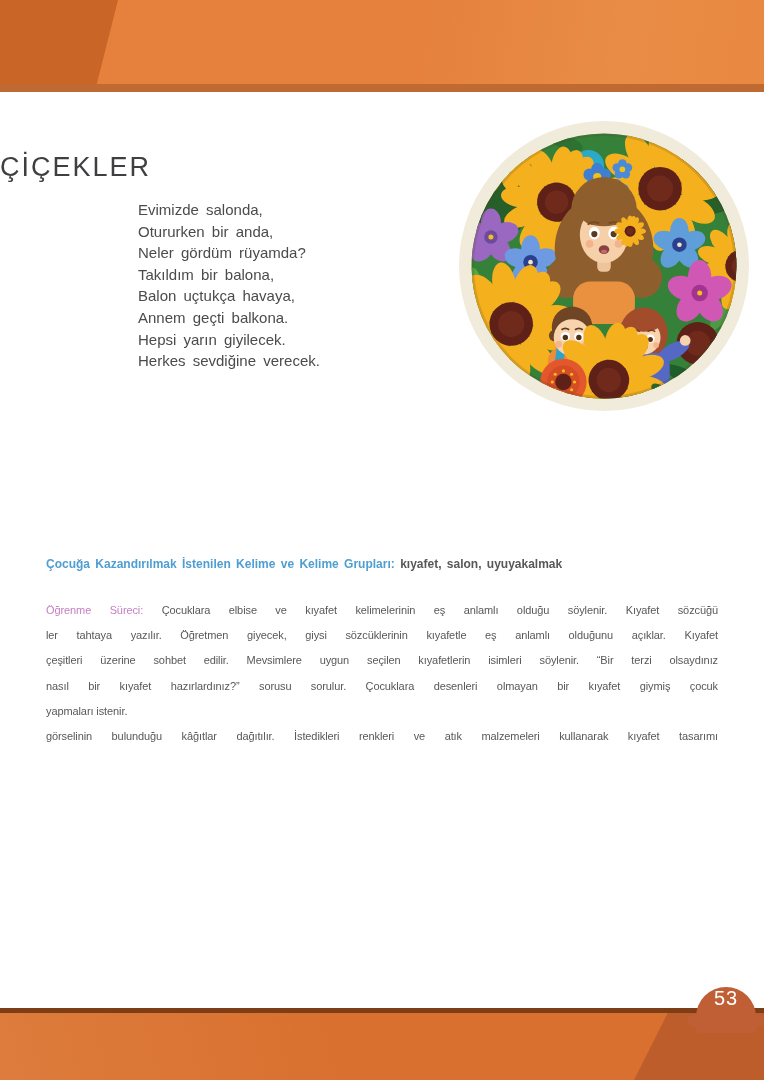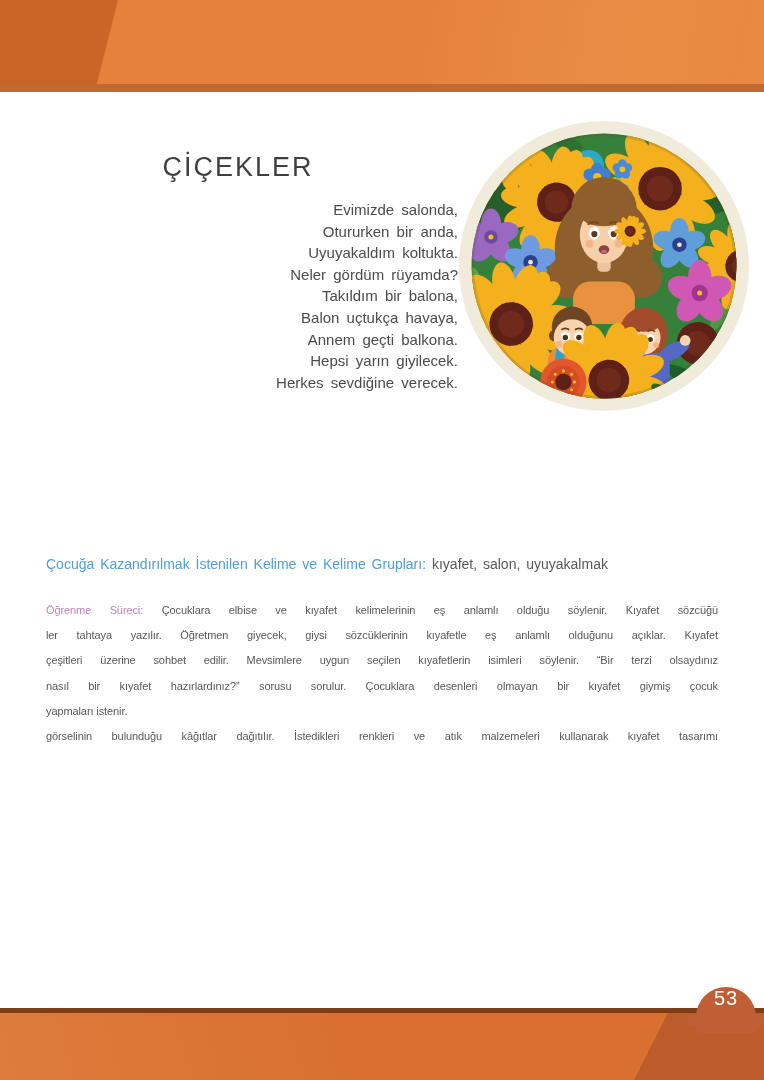--- a/index.html
+++ b/index.html
@@ -10,28 +10,28 @@
     -webkit-font-smoothing:antialiased;
   }
   
   .header-band{position:absolute;top:0;left:0;right:0;height:84px;background:var(--header-orange,#e5813d);}
   .header-band .sheen{position:absolute;inset:0;background:linear-gradient(100deg,rgba(255,255,255,0) 55%,rgba(255,210,120,.14) 80%,rgba(255,170,80,.18) 100%);}
   .header-dark{position:absolute;top:0;left:0;width:118px;height:84px;background:var(--header-dark,#c96527);clip-path:polygon(0 0,100% 0,82% 100%,0 100%);}
   .header-strip{position:absolute;top:84px;left:0;right:0;height:8px;background:var(--header-strip,#bf6a33);}
   
   .page-title{
     position:absolute;top:152px;left:0;width:476px;margin:0;
-    text-align:center;font-size:27px;font-weight:400;letter-spacing:2px;
+    font-size:27px;font-weight:400;letter-spacing:2px;
     color:#3f3f42;font-family:"Liberation Sans",sans-serif;
   }
-  .poem{position:absolute;top:199px;left:138px;width:320px;color:#4b4b4d;font-size:15px;line-height:21.6px;word-spacing:3px;text-align:right;}
+  .poem{position:absolute;top:199px;left:138px;width:320px;color:#4b4b4d;font-size:15px;line-height:21.6px;word-spacing:3px;}
   
   .illustration{position:absolute;top:121px;left:459px;width:290px;height:290px;margin:0;}
   
-  .keywords{position:absolute;top:554px;left:46px;width:690px;font-size:14px;line-height:20px;color:#58585a;word-spacing:2px;}
+  .keywords{position:absolute;top:554px;left:46px;width:690px;font-size:12px;line-height:20px;color:#58585a;word-spacing:2px;font-weight:bold;}
   .kw-label{color:var(--keywords-heading,#4f9ed2);}
   .process{position:absolute;top:598px;left:46px;width:672px;font-size:11px;line-height:25.2px;color:#58585a;letter-spacing:-.1px;}
   .process .line{text-align:justify;text-align-last:justify;height:25.2px;overflow:hidden;}
   .process .line.last{text-align-last:left;}
   .p-label{color:var(--process-heading,#c47fc0);}
   
   .footer-rule{position:absolute;top:1008px;left:0;right:0;height:5px;background:var(--footer-rule,#7d3e17);z-index:1;}
   .footer-band{position:absolute;top:1013px;left:0;right:0;bottom:0;background:var(--footer-band,#d9702f);overflow:hidden;z-index:1;}
   .footer-band .sheen{position:absolute;inset:0;background:linear-gradient(75deg,rgba(255,230,180,.10) 0%,rgba(255,230,180,0) 45%);}
   .footer-dark{position:absolute;right:0;top:0;bottom:0;width:130px;background:var(--footer-band-dark,#bc5d2b);clip-path:polygon(26% 0,100% 0,100% 100%,0 100%);}
@@ -57,21 +57,20 @@
     <div class="sheen"></div>
     <div class="header-dark"></div>
   </header>
   <div class="header-strip"></div>
 
   <h1 class="page-title">ÇİÇEKLER</h1>
 
   <div class="poem">
     <div>Evimizde salonda,</div>
     <div>Otururken bir anda,</div>
-    <div>Uyuyakaldım koltukta.</div>
     <div>Neler gördüm rüyamda?</div>
     <div>Takıldım bir balona,</div>
     <div>Balon uçtukça havaya,</div>
     <div>Annem geçti balkona.</div>
     <div>Hepsi yarın giyilecek.</div>
     <div>Herkes sevdiğine verecek.</div>
   </div>
 
   <figure class="illustration">
     <svg viewBox="0 0 300 300" width="290" height="290">

